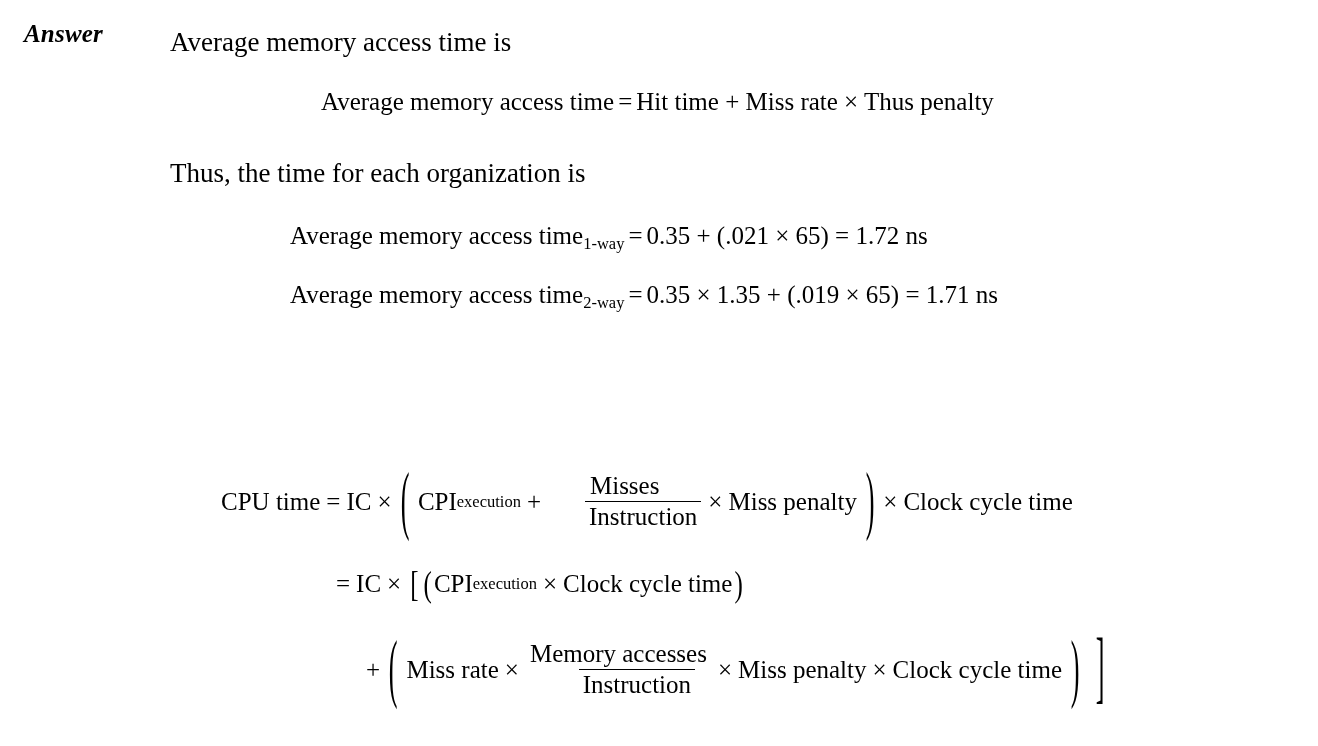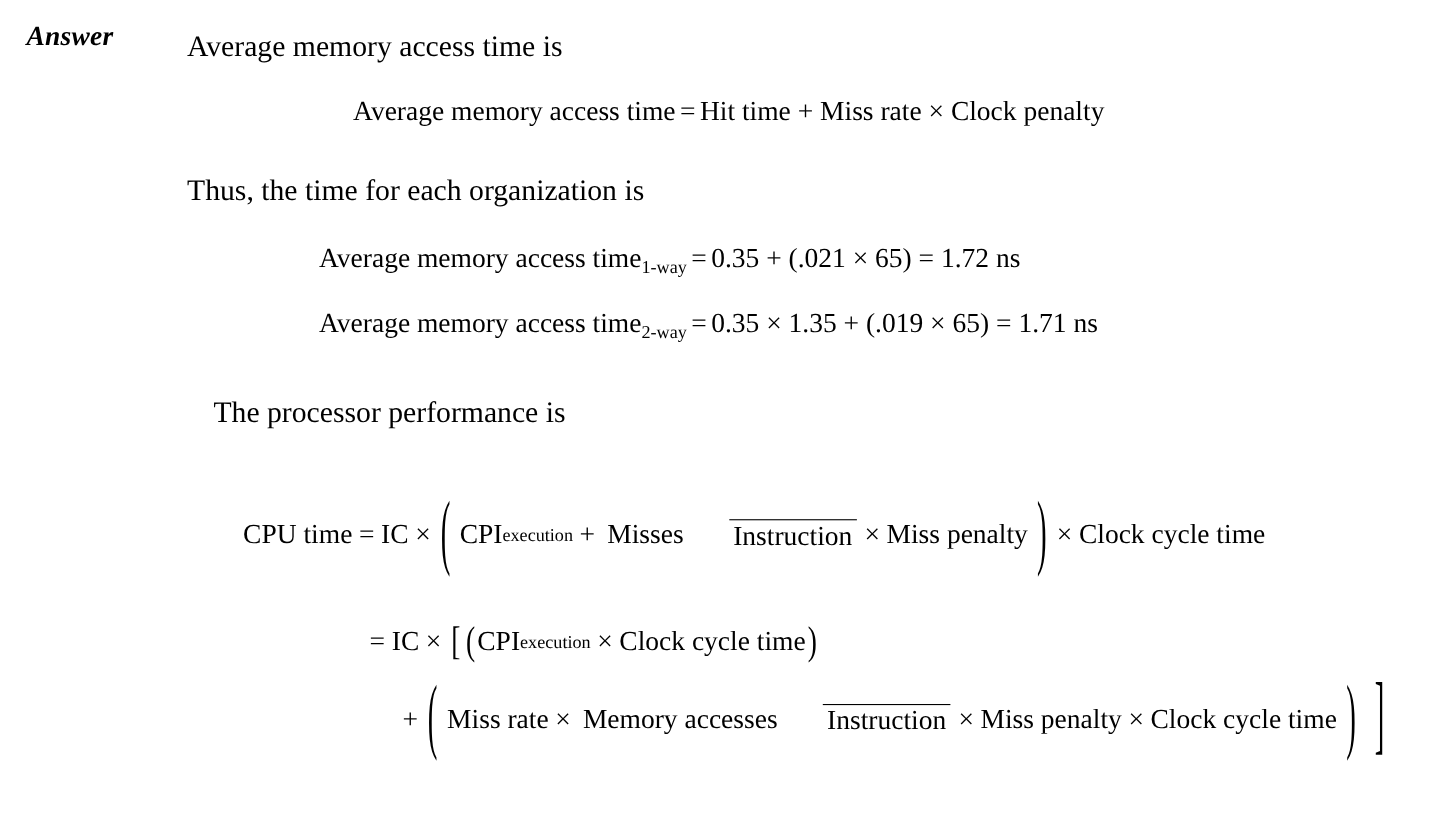--- a/index.html
+++ b/index.html
@@ -73,21 +73,21 @@
     display: flex;
     align-items: center;
     white-space: nowrap;
   }
   .eqrow.r1 { position: absolute; left: 55px; top: 17px; }
   .eqrow.r2 { position: absolute; left: 170px; top: 115px; }
   .eqrow.r3 { position: absolute; left: 200px; top: 185px; }
 
   .frac {
     display: inline-flex;
-    flex-direction: row;
+    flex-direction: column;
     align-items: center;
     vertical-align: middle;
     margin: 0 7px;
     line-height: 1.12;
   }
   .frac .num { padding: 0 4px 1px 4px; }
   .frac .den { padding: 1px 4px 0 4px; border-top: 1.4px solid #000; margin-left: 37px; }
   .big-paren {
     display: inline-block;
     font-size: 25px;
@@ -131,35 +131,34 @@
 
 <div class="page">
 
   <div class="answer-label">Answer</div>
 
   <div class="body-col">
 
     <p class="para p1">Average memory access time is</p>
 
     <div class="eq eq1">
-      <span>Average memory access time</span><span class="op"></span><span>=</span><span class="op"></span><span>Hit time + Miss rate × Clock penalty</span>
+      <span>Average memory access time</span><span class="op"></span><span>=</span><span class="op"></span><span>Hit time + Miss rate × Thus penalty</span>
     </div>
 
     <p class="para p2">Thus, the time for each organization is</p>
 
     <div class="eq eq2">
       <span>Average memory access time</span><span class="sub">1-way</span><span class="op"></span><span>=</span><span class="op"></span><span>0.35 + (.021 × 65) = 1.72 ns</span>
     </div>
 
     <div class="eq eq3">
       <span>Average memory access time</span><span class="sub">2-way</span><span class="op"></span><span>=</span><span class="op"></span><span>0.35 × 1.35 + (.019 × 65) = 1.71 ns</span>
     </div>
 
     <p class="para p3">
-      <span class="indent">The processor performance is</span>
     </p>
 
     <div class="display-eqs">
 
       <div class="eqrow r1">
         <span>CPU time</span>
         <span class="sp"></span>
         <span>=</span>
         <span class="sp"></span>
         <span>IC</span>

